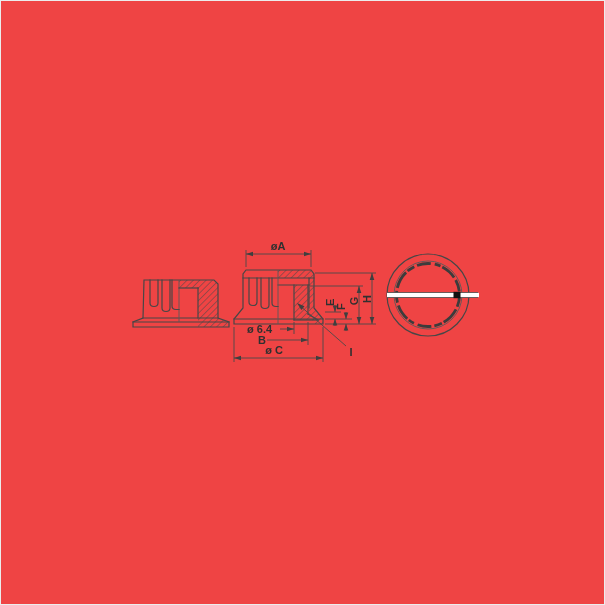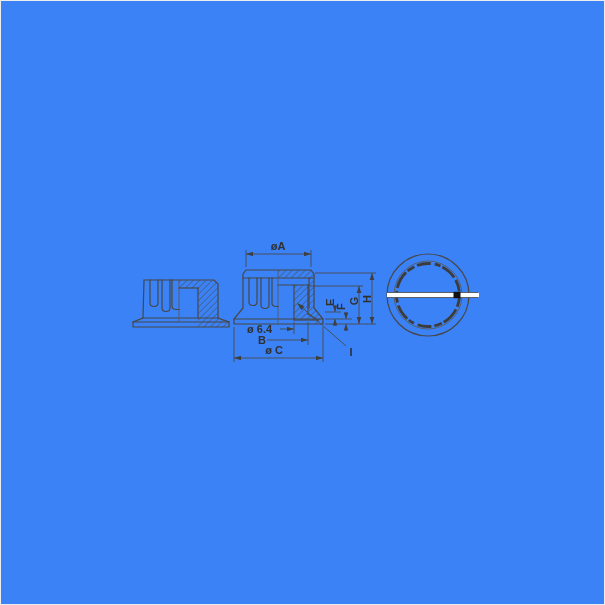--- a/index.html
+++ b/index.html
@@ -1,17 +1,17 @@
 <!DOCTYPE html>
 <html><head>
 <meta charset="utf-8">
 <style>
   html,body{margin:0;padding:0;background:#fff;}
   .page{
-    position:relative;width:605px;height:605px;background:#3b82f6;
+    position:relative;width:605px;height:605px;background:#ef4444;
     box-sizing:border-box;border:1px solid #ececec;
     font-family:"Liberation Sans", sans-serif;
   }
   svg{display:block}
   .ln{stroke:#474747;stroke-width:1.2;fill:none;stroke-linecap:square;}
   .thin{stroke:#5a5a5a;stroke-width:0.9;fill:none;stroke-linecap:butt;}
   .dim{stroke:#4a4a4a;stroke-width:0.9;fill:none;stroke-linecap:butt;}
   .arr{fill:#3f3f3f;stroke:none;}
   .lbl{font-family:"Liberation Sans",sans-serif;font-size:11px;font-weight:bold;fill:#303030;}
   .knurl{stroke:#3c3c3c;fill:none;}

